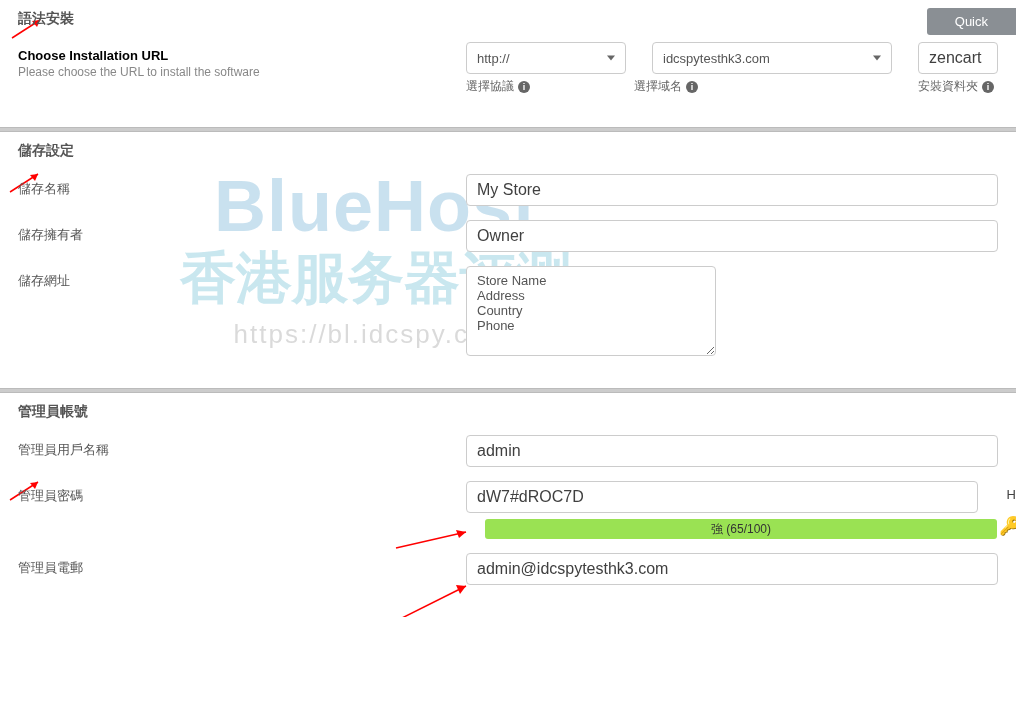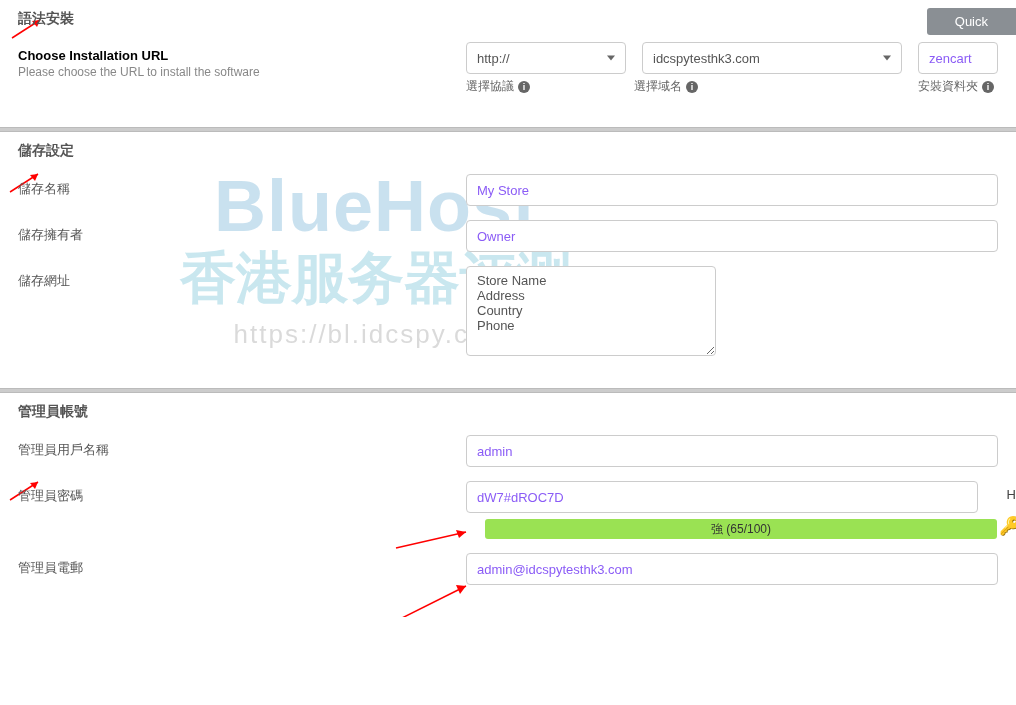--- a/index.html
+++ b/index.html
@@ -29,22 +29,22 @@
 .label-col { width: 448px; flex-shrink: 0; padding-top: 6px; }
 .label-main { color: #000000; font-size: 13px; font-weight: 600; }
 .label-sub { color: #888; font-size: 12px; margin-top: 2px; }
 .field-col { flex: 1; display: flex; gap: 8px; }
 .input-text {
   width: 100%;
   height: 32px;
   border: 1px solid #ccc;
   border-radius: 4px;
   padding: 0 10px;
-  font-size: 13px;
-  color: #8b5cf6;
+  font-size: 16px;
+  color: #404040;
   background: #fff;
 }
 .select-box {
   position: relative;
   border: 1px solid #ccc;
   border-radius: 4px;
   height: 32px;
   background: #fff;
   display: flex;
   align-items: center;
@@ -175,21 +175,21 @@
 <div class="content">
 
 <div class="section">
   <div class="section-title">語法安裝</div>
   <div class="row">
     <div class="label-col">
       <div class="label-main">Choose Installation URL</div>
       <div class="label-sub">Please choose the URL to install the software</div>
     </div>
     <div style="flex:1">
-      <div style="display:flex;gap:16px">
+      <div style="display:flex;gap:26px">
         <div class="select-box" style="width:160px">
           <span>http://</span>
           <span class="arrow-down"></span>
         </div>
         <div class="select-box" style="flex:1">
           <span>idcspytesthk3.com</span>
           <span class="arrow-down"></span>
         </div>
         <input class="input-text" style="width: 80px;" value="zencart">
       </div>

